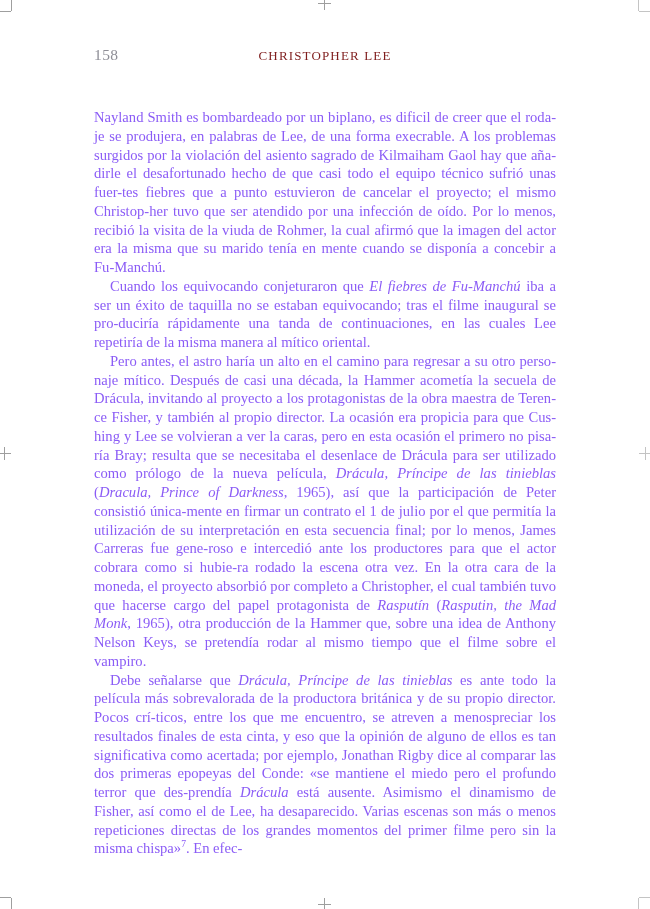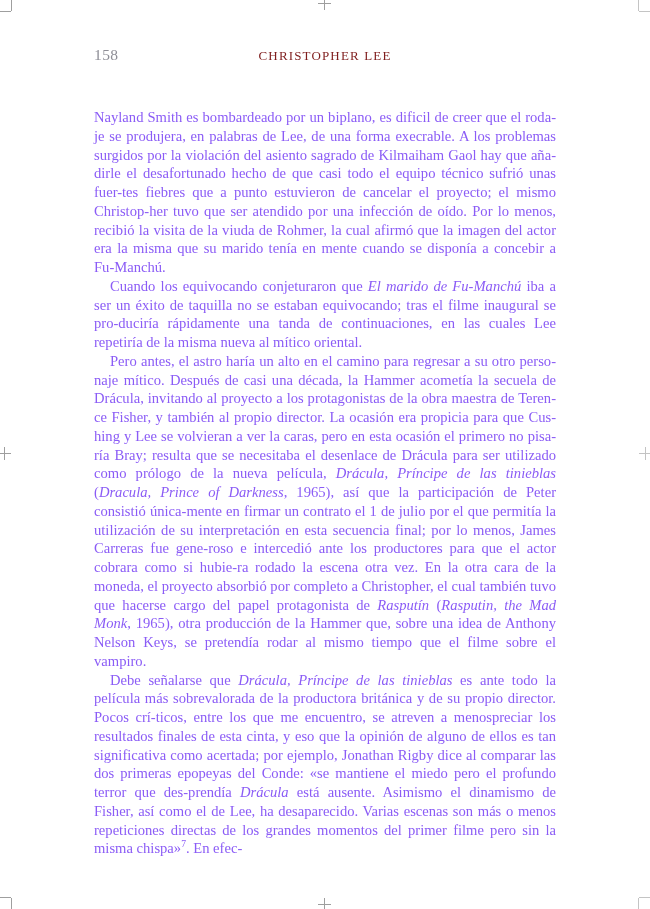--- a/index.html
+++ b/index.html
@@ -139,18 +139,18 @@
   <div class="reg r-left faint"></div>
   <div class="reg r-right veryfaint"></div>
 
   <div class="running-head">
     <div class="folio">158</div>
     <div class="head-title">CHRISTOPHER LEE</div>
   </div>
 
   <div class="textblock" id="textblock">
       <p class="noindent"><span>Nayland Smith es bombardeado por un biplano, es dificil de creer que el roda-je se produjera, en palabras de Lee, de una forma execrable. A los problemas surgidos por la violación del asiento sagrado de Kilmaiham Gaol hay que aña-dirle el desafortunado hecho de que casi todo el equipo técnico sufrió unas fuer-tes fiebres que a punto estuvieron de cancelar el proyecto; el mismo Christop-her tuvo que ser atendido por una infección de oído. Por lo menos, recibió la visita de la viuda de Rohmer, la cual afirmó que la imagen del actor era la misma que su marido tenía en mente cuando se disponía a concebir a Fu-Manchú.</span></p>
-      <p class="indent"><span>Cuando los equivocando conjeturaron que </span><i>El marido de Fu-Manchú</i><span> iba a ser un éxito de taquilla no se estaban equivocando; tras el filme inaugural se pro-duciría rápidamente una tanda de continuaciones, en las cuales Lee repetiría de la misma nueva al mítico oriental.</span></p>
+      <p class="indent"><span>Cuando los equivocando conjeturaron que </span><i>El fiebres de Fu-Manchú</i><span> iba a ser un éxito de taquilla no se estaban equivocando; tras el filme inaugural se pro-duciría rápidamente una tanda de continuaciones, en las cuales Lee repetiría de la misma manera al mítico oriental.</span></p>
       <p class="indent"><span>Pero antes, el astro haría un alto en el camino para regresar a su otro perso-naje mítico. Después de casi una década, la Hammer acometía la secuela de Drácula, invitando al proyecto a los protagonistas de la obra maestra de Teren-ce Fisher, y también al propio director. La ocasión era propicia para que Cus-hing y Lee se volvieran a ver la caras, pero en esta ocasión el primero no pisa-ría Bray; resulta que se necesitaba el desenlace de Drácula para ser utilizado como prólogo de la nueva película, </span><i>Drácula, Príncipe de las tinieblas</i><span> (</span><i>Dracula, Prince of Darkness</i><span>, 1965), así que  la participación de Peter consistió única-mente en firmar un contrato el 1 de julio por el que permitía la utilización de su interpretación en esta secuencia final; por lo menos, James Carreras fue gene-roso e intercedió ante los productores para que el actor cobrara como si hubie-ra rodado la escena otra vez. En la otra cara de la moneda, el proyecto absorbió por completo a Christopher, el cual también tuvo que hacerse cargo del papel protagonista de </span><i>Rasputín</i><span> (</span><i>Rasputin, the Mad Monk</i><span>, 1965), otra producción de la Hammer que, sobre una idea de Anthony Nelson Keys, se pretendía rodar al mismo tiempo que el filme sobre el vampiro.</span></p>
       <p class="indent"><span>Debe señalarse que </span><i>Drácula, Príncipe de las tinieblas</i><span> es ante todo la película más sobrevalorada de la productora británica y de su propio director. Pocos crí-ticos, entre los que me encuentro, se atreven a menospreciar los resultados finales de esta cinta, y eso que la opinión de alguno de ellos es tan significativa como acertada; por ejemplo, Jonathan Rigby dice al comparar las dos primeras epopeyas del Conde: «se mantiene el miedo pero el profundo terror que des-prendía </span><i>Drácula</i><span> está ausente. Asimismo el dinamismo de Fisher, así como el de Lee, ha desaparecido. Varias escenas son más o menos repeticiones directas de los grandes momentos del primer filme pero sin la misma chispa»</span><sup>7</sup><span>. En efec-</span></p>
     </div>
 
 </div>
 
 </body></html>

